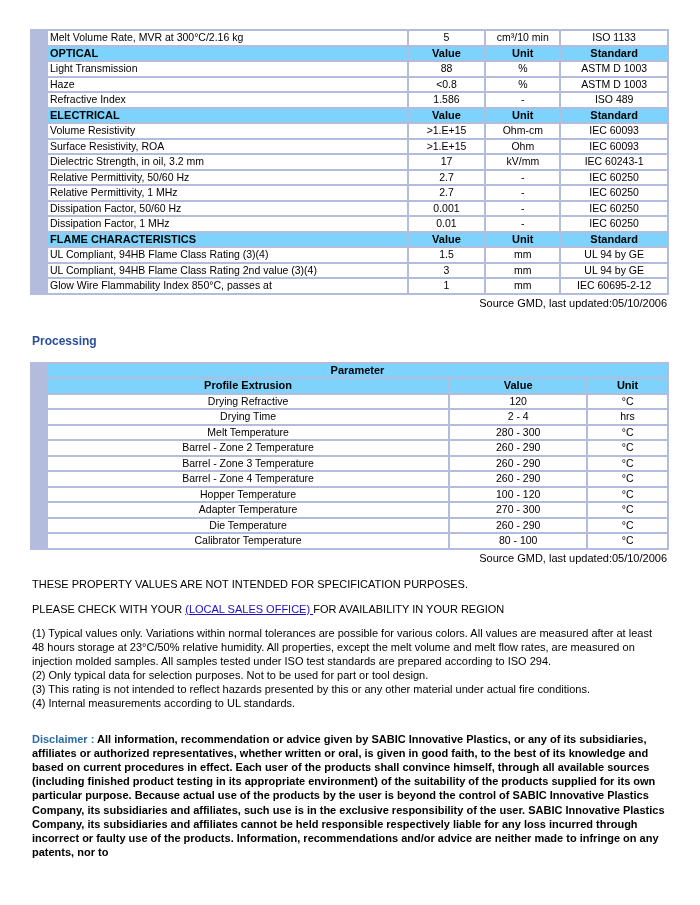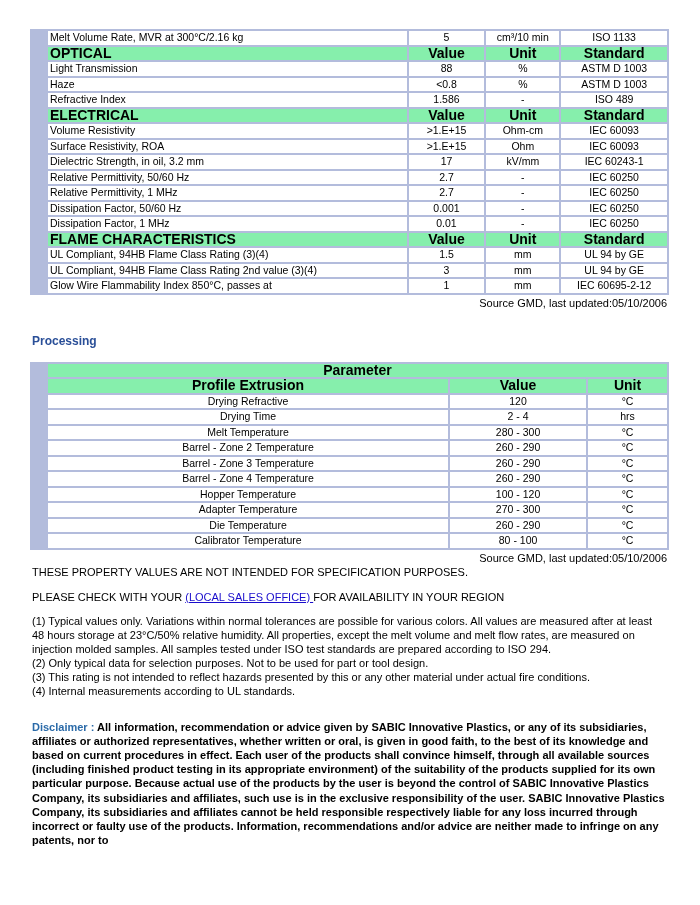--- a/index.html
+++ b/index.html
@@ -1,27 +1,27 @@
 <!DOCTYPE html>
 <html><head>
 <meta charset="utf-8">
 <style>
   html,body{margin:0;padding:0;background:#fff;}
   body{width:700px;height:905px;overflow:hidden;font-family:"Liberation Sans",sans-serif;font-size:11px;color:#000;}
   .wrap{position:absolute;left:32px;top:29px;width:635px;}
   table{border-collapse:separate;border-spacing:2px;width:639px;margin-left:-2px;background:#b3bcdc;padding-left:16px;}
   td{background:#fff;height:13.5px;padding:0 2px;font-size:10.5px;line-height:13px;white-space:nowrap;}
-  tr.hdr td{background:#86efac;font-weight:bold;font-size:14px;margin-top:34px;}
+  tr.hdr td{background:#7dd3fc;font-weight:bold;font-size:11px;margin-top:34px;}
   td.c{text-align:center;}
   .source{text-align:right;font-size:11px;margin-top:1px;height:14px;line-height:14px;}
   .sect-title{color:#2a4f98;font-weight:bold;font-size:12px;margin-top:24px;height:14px;}
   .proc-table{margin-top:14px;}
   .proc-table td{height:13.5px;text-align:center;}
   .note{font-size:11px;line-height:14px;}
-  .caps{}
+  .caps{margin-top:12px;}
   .caps2{margin-top:11px;}
   .notes{margin-top:10px;}
   a.link{color:#1a0dcc;text-decoration:underline;}
   .disclaimer{margin-top:22px;font-weight:bold;font-size:11px;line-height:14.2px;}
   .disclaimer .lbl{color:#2a6aa8;}
 </style>
 </head>
 <body>
 
 <div class="wrap">

